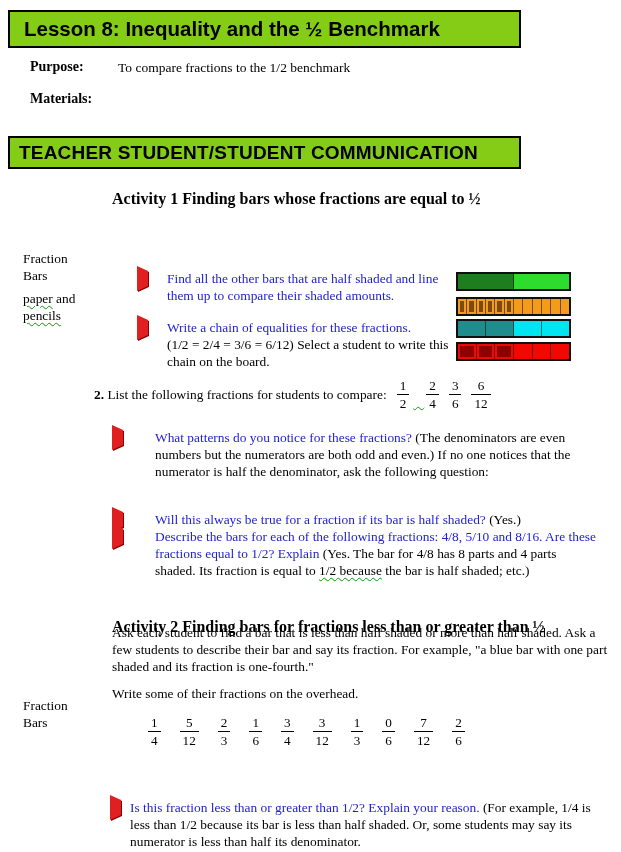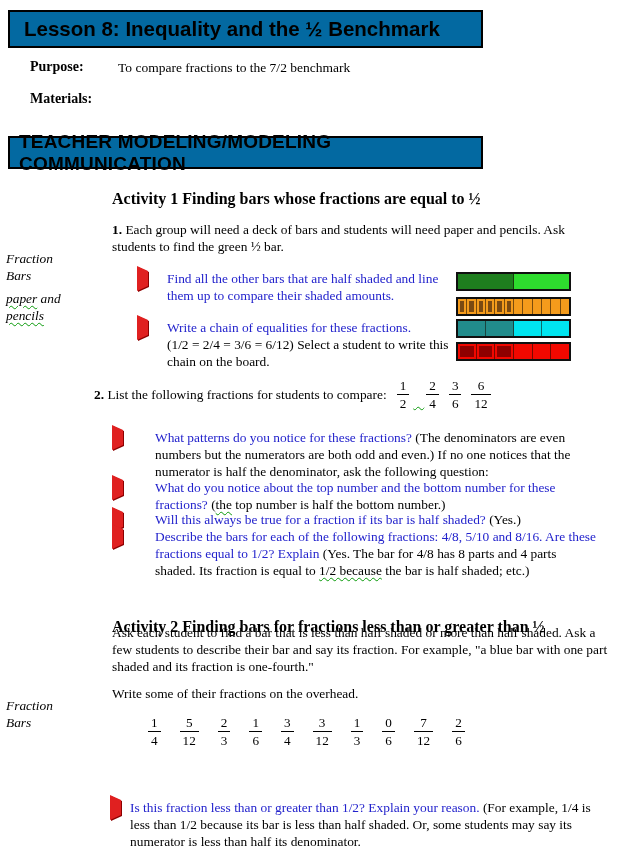--- a/index.html
+++ b/index.html
@@ -2,36 +2,36 @@
 <html><head>
 <meta charset="utf-8">
 <style>
   html, body { margin:0; padding:0; background:#ffffff; }
   .page {
     position:relative; width:621px; height:852px; background:#fff; overflow:hidden;
     font-family:"Liberation Serif", "DejaVu Serif", serif; color:#000;
   }
   
   .banner {
-    position:absolute; left:8px; width:475px; background:#0369a1; border:2px solid #000;
+    position:absolute; left:8px; width:513px; background:#84cc16; border:2px solid #000;
     box-sizing:border-box; display:flex; align-items:center;
     font-family:"Liberation Sans", "DejaVu Sans", sans-serif; font-weight:bold; color:#000;
   }
   #banner1 { top:10px; height:38px; font-size:20.5px; padding-left:14px; }
   #banner2 { top:136px; height:33px; font-size:19px;  padding-left:9px; letter-spacing:0.2px; }
 
   .meta-label { position:absolute; left:30px; font-weight:bold; font-size:14px; }
   .meta-value { position:absolute; left:118px; font-size:13.5px; }
 
   .act-heading { position:absolute; left:112px; font-weight:bold; font-size:16px; }
 
   .para { position:absolute; font-size:13.4px; line-height:17px; }
   .blue { color:#2222cc; }
 
-  .margin-note { position:absolute; left:6px; font-size:13.4px; line-height:17px;font-style:italic; }
+  .margin-note { position:absolute; left:23px; font-size:13.4px; line-height:17px; }
 
   .squig {
     text-decoration-line:underline; text-decoration-style:wavy;
     text-decoration-color:#0a9a0a; text-decoration-thickness:1px; text-underline-offset:2px;
   }
 
   
   .bullet { position:absolute; display:flex; align-items:flex-start; font-size:13.4px; line-height:17px; }
   .acol { flex:0 0 auto; }
   .arrow-icon {
@@ -75,32 +75,29 @@
 </head>
 <body>
 
 <div class="page">
 
   <div class="banner" id="banner1">
     <span>Lesson 8: Inequality and the ½ Benchmark</span>
   </div>
 
   <div class="meta-label" style="top:59px">Purpose:</div>
-  <div class="meta-value" style="top:60px">To compare fractions to the 7/2 benchmark</div>
+  <div class="meta-value" style="top:60px">To compare fractions to the 1/2 benchmark</div>
   <div class="meta-label" style="top:91px">Materials:</div>
 
   <div class="banner" id="banner2">
-    <span>TEACHER MODELING/MODELING COMMUNICATION</span>
+    <span>TEACHER STUDENT/STUDENT COMMUNICATION</span>
   </div>
 
   <div class="act-heading" style="top:190px">Activity 1 Finding bars whose fractions are equal to ½</div>
 
-  <div class="para" style="left:112px; top:221px; width:497px">
-    <b>1.</b><span> Each group will need a deck of bars and students will need paper and pencils. Ask students to find the green ½ bar.</span>
-  </div>
 
   <div class="margin-note" style="top:250px">
     <span>Fraction</span><br>
     <span>Bars</span>
   </div>
   <div class="margin-note" style="top:290px">
     <span class="squig">paper</span><span> and</span><br>
     <span class="squig">pencils</span>
   </div>
   <div class="margin-note" style="top:697px">
@@ -195,26 +192,20 @@
         <span class="den">12</span>
       </span>
   </div>
 
   <div class="bullet" style="left:112px; top:429px; width:487px">
     <span class="acol" style="width:43px"><span class="arrow-icon"></span></span>
     <span class="btext">
       <span class="blue">What patterns do you notice for these fractions?</span><span> (The denominators are even numbers but the numerators are both odd and even.) If no one notices that the numerator is half the denominator, ask the following question:</span><span class="squig"></span><span></span>
     </span>
   </div>
-  <div class="bullet" style="left:112px; top:479px; width:487px">
-    <span class="acol" style="width:43px"><span class="arrow-icon"></span></span>
-    <span class="btext">
-      <span class="blue">What do you notice about the top number and the bottom number for these fractions?</span><span> (</span><span class="squig">the</span><span> top number is half the bottom number.)</span>
-    </span>
-  </div>
   <div class="bullet" style="left:112px; top:511px; width:487px">
     <span class="acol" style="width:43px"><span class="arrow-icon"></span></span>
     <span class="btext">
       <span class="blue">Will this always be true for a fraction if its bar is half shaded?</span><span> (Yes.)</span><span class="squig"></span><span></span>
     </span>
   </div>
   <div class="bullet" style="left:112px; top:528px; width:487px">
     <span class="acol" style="width:43px"><span class="arrow-icon"></span></span>
     <span class="btext">
       <span class="blue">Describe the bars for each of the following fractions: 4/8, 5/10 and 8/16. Are these fractions equal to 1/2? Explain</span><span> (Yes.  The bar for 4/8 has 8 parts and 4 parts shaded. Its fraction is equal to </span><span class="squig">1/2  because</span><span> the bar is half shaded; etc.)</span>

